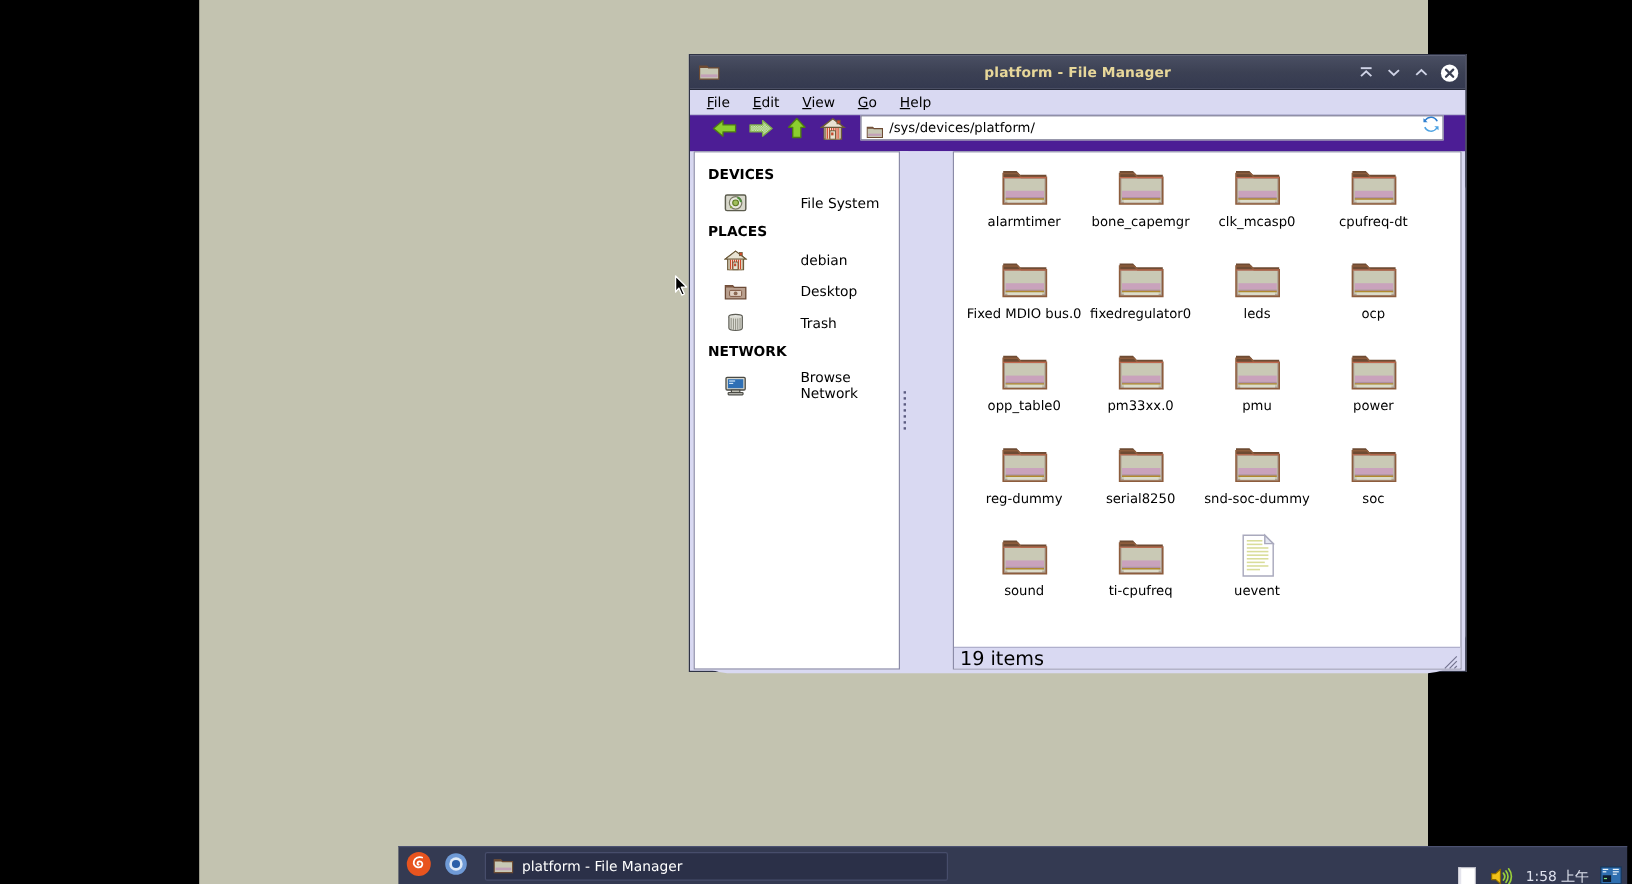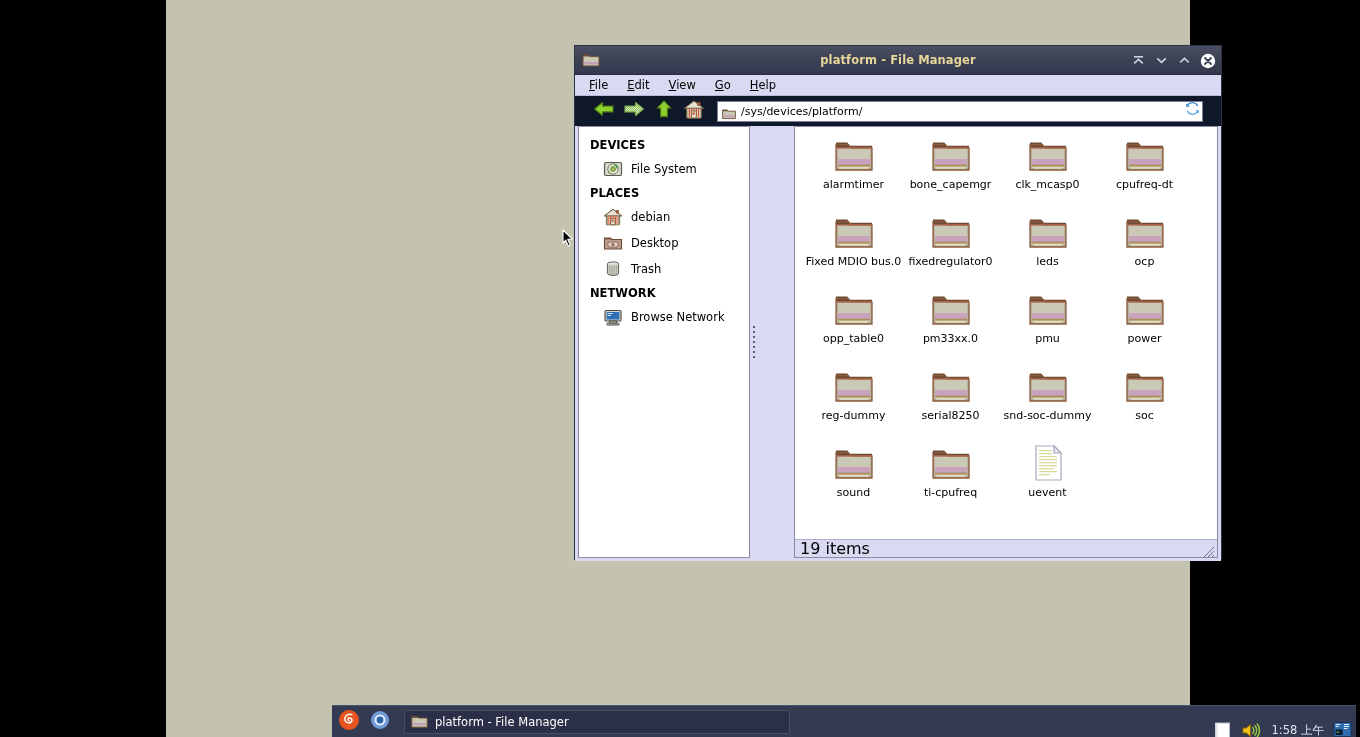--- a/index.html
+++ b/index.html
@@ -68,22 +68,22 @@
   }
   .menu-item {
     font-size: 11.5px; color: #000;
     margin-right: 19px;
     cursor: default;
   }
   .menu-item u { text-decoration: underline; }
   
   .toolbar {
     height: 30px;
-    background: #0f172a;
-    display: flex; align-items: center;
+    background: #4c1d95;
+    display: flex; align-items: flex-start;
     padding: 0 18px 0 14px;
     gap: 0px;
   }
   .tb-btn {
     width: 30px; height: 26px;
     display: flex; align-items: center; justify-content: center;
     cursor: pointer;
   }
   .pathbar {
     flex: 1;
@@ -102,37 +102,39 @@
     display: flex; align-items: center; justify-content: center;
     cursor: pointer;
   }
   
   .winbody {
     display: flex;
     height: 435px;
     background: #d9d9f2;
     padding: 0 3px 3px 3px;
     box-sizing: border-box;
+    border-radius: 31px;
   }
   .sidebar {
     width: 172px;
     background: #ffffff;
     border: 1px solid #8b8ba8;
     box-sizing: border-box;
     padding: 7px 0 0 0;
     overflow: hidden;
   }
   .side-head {
     font-size: 11.5px; font-weight: bold; color: #000;
     padding: 4px 0 4px 11px;
   }
   .side-item {
     display: flex; align-items: center;
     padding: 3px 0 3px 24px;
     cursor: pointer;
+    gap: 36px;
   }
   .side-item .si-icon { width: 20px; height: 20px; margin-right: 8px; position: relative; flex: none; }
   .side-item .si-label { font-size: 11.5px; color: #000; }
   .splitter {
     width: 7px;
     background: #d9d9f2;
     display: flex; align-items: center; justify-content: center;
     cursor: col-resize;
   }
   .grip { display: flex; flex-direction: column; gap: 3px; }

